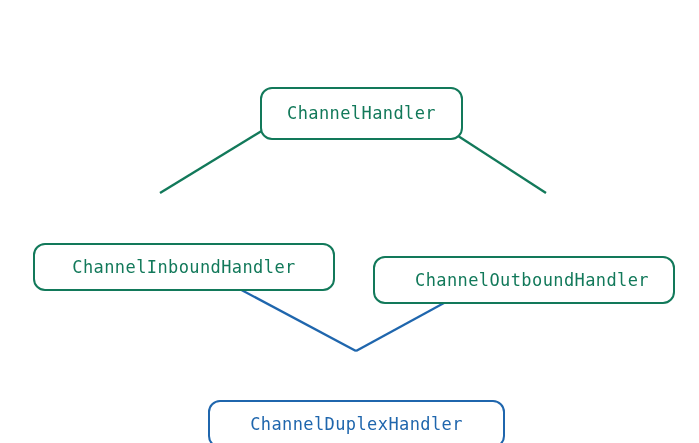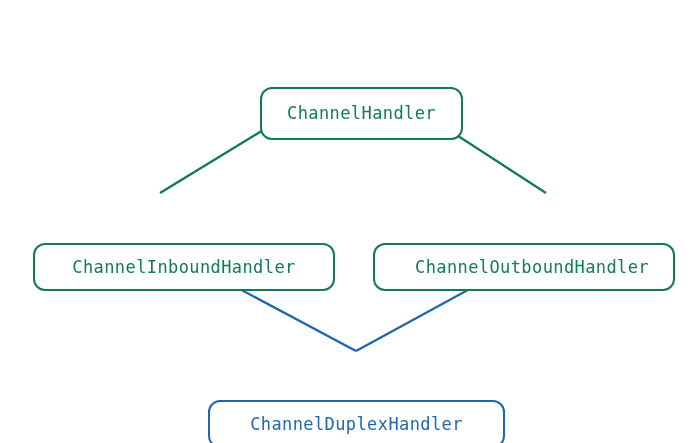--- a/index.html
+++ b/index.html
@@ -61,21 +61,21 @@
   }
 
   
   #node-channel-handler {
     left: 260px;  top: 39px;   width: 203px; height: 53px;
   }
   #node-channel-inbound-handler {
     left: 33px;   top: 195px;  width: 302px; height: 48px;
   }
   #node-channel-outbound-handler {
-    left: 373px;  top: 195px;  width: 302px; height: 48px; padding-left: 16px;
+    left: 373px;  top: 208px;  width: 302px; height: 48px; padding-left: 16px;
   }
   #node-channel-duplex-handler {
     left: 208px;  top: 352px;  width: 297px; height: 48px;
   }
 </style>
 </head>
 <body>
 
 <div id="diagram-canvas">
 

